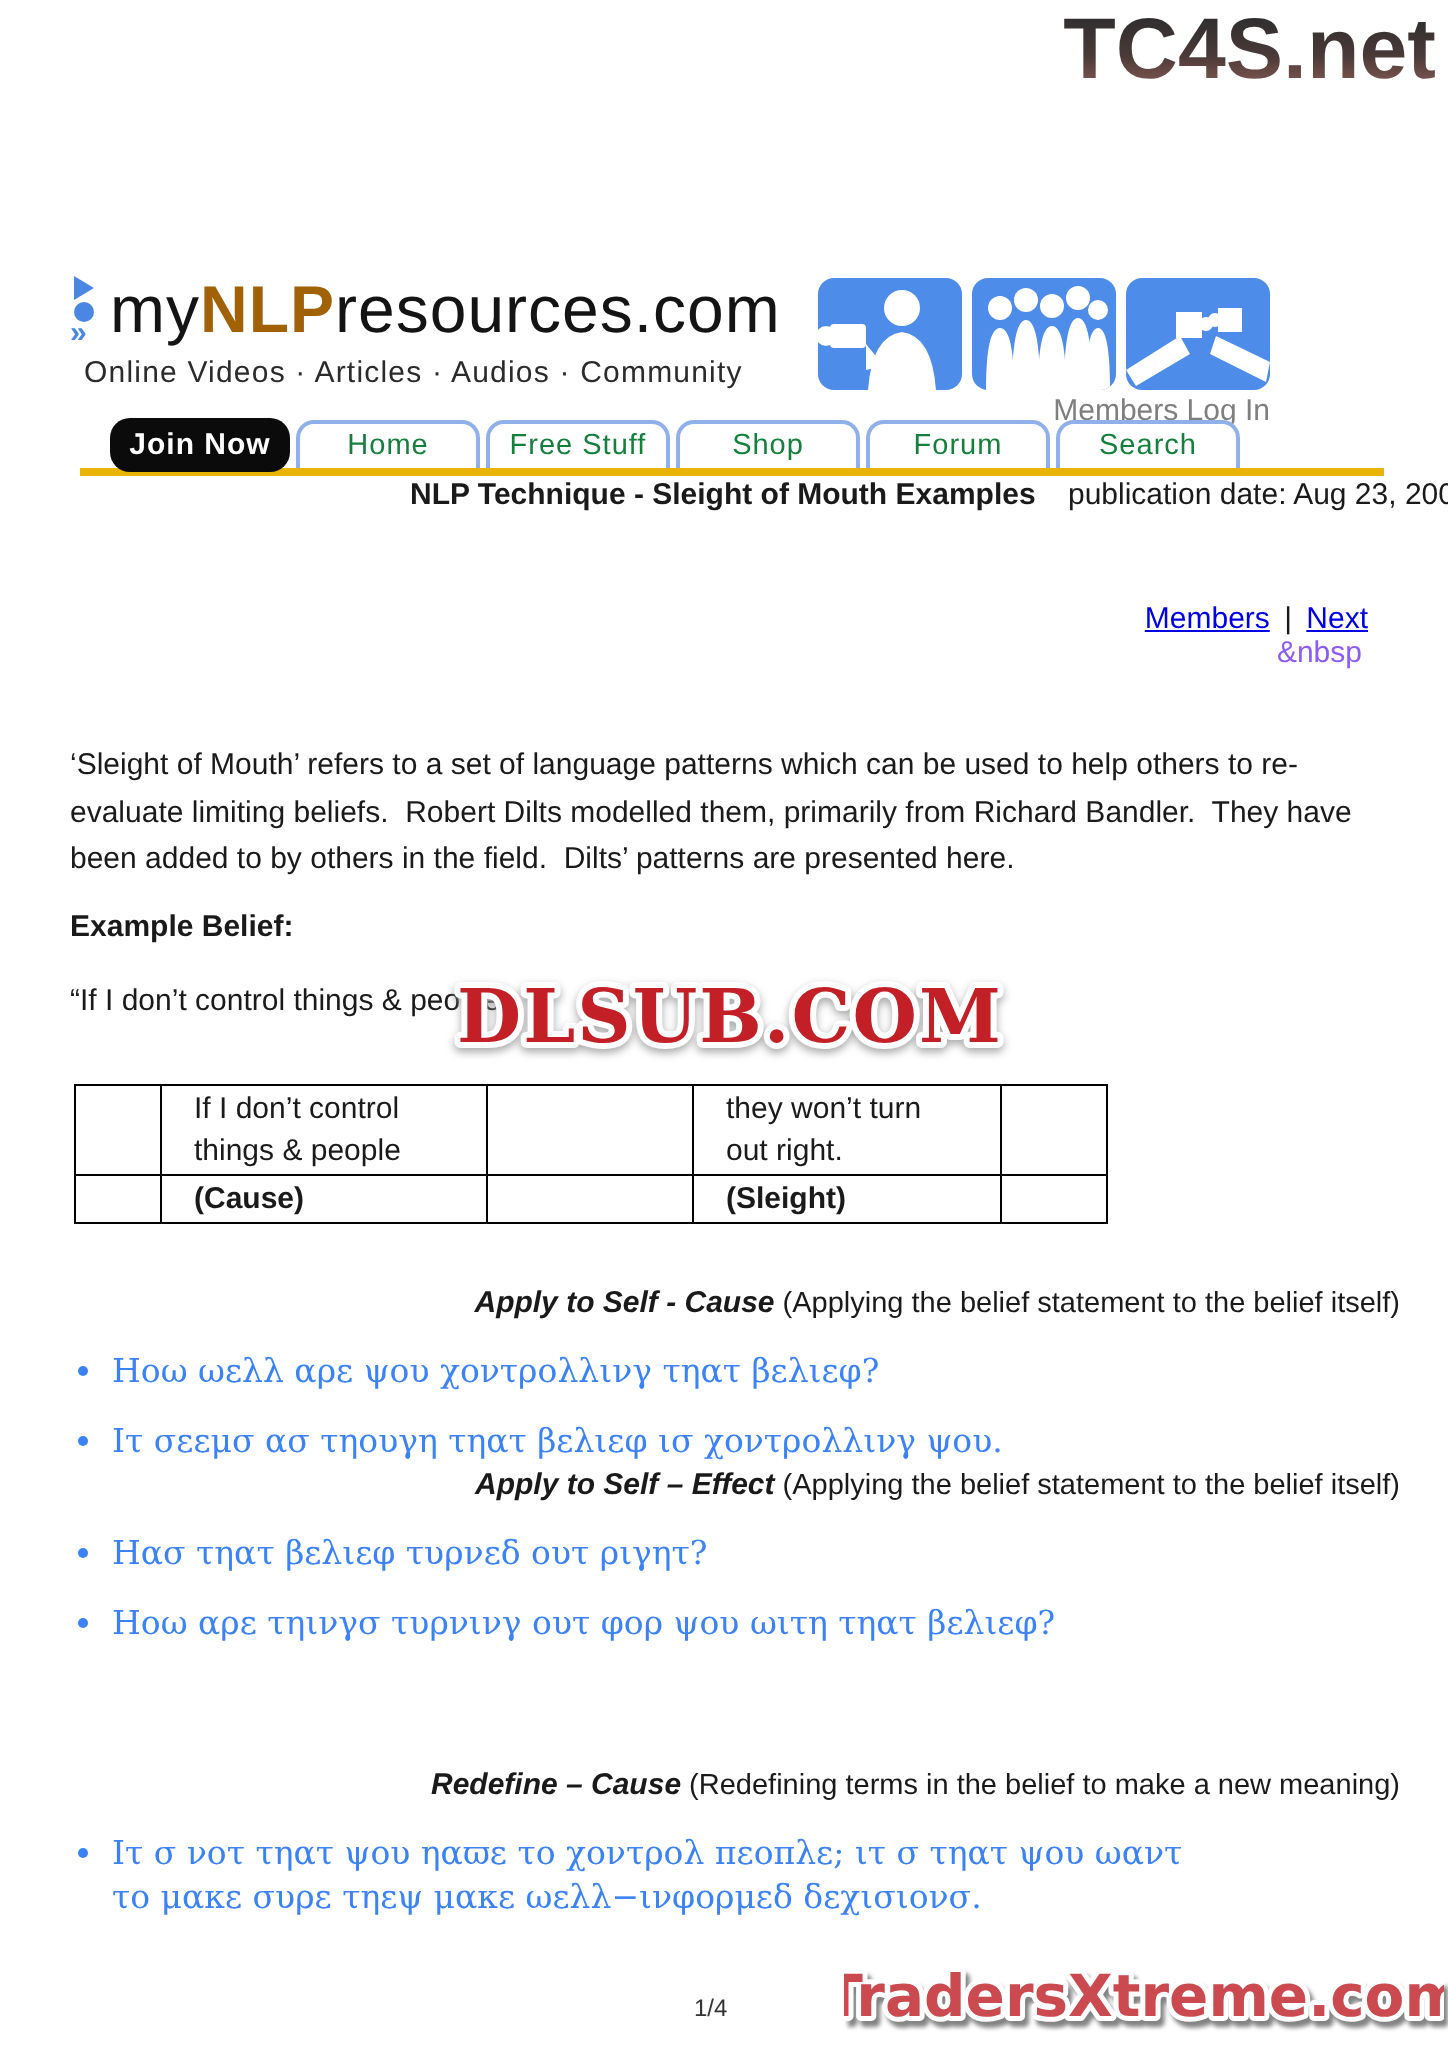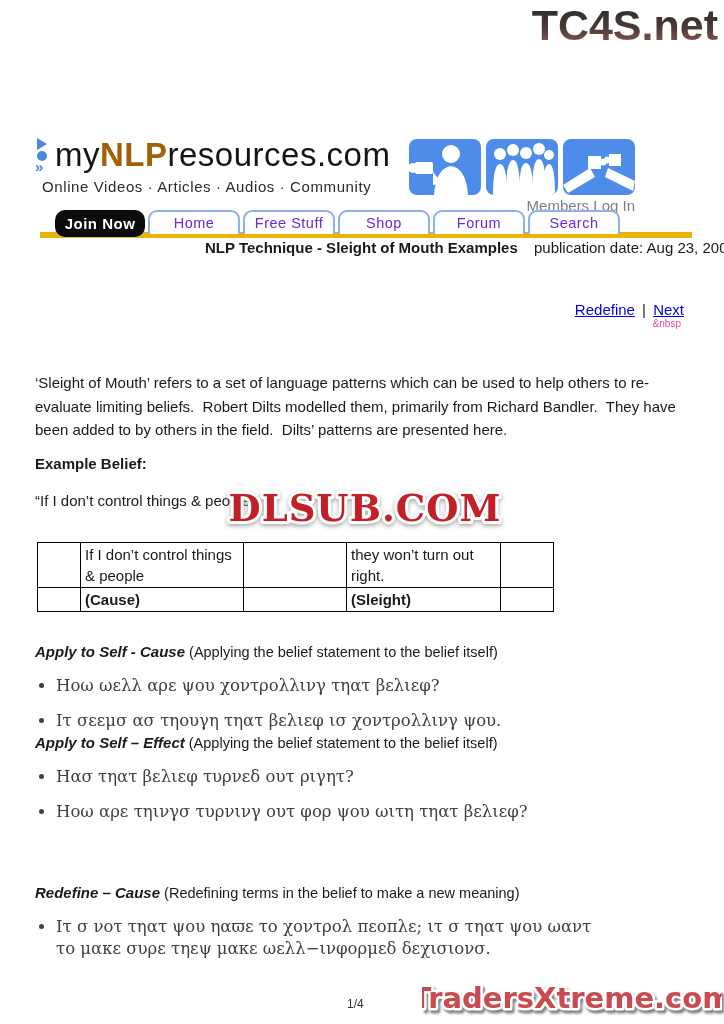--- a/index.html
+++ b/index.html
@@ -33,45 +33,45 @@
   .tagline { top: 178px; left: 42px; font-size: 15px; letter-spacing: 0.6px; color: #2b2b2b; }
 
   
   .thumbs { top: 139px; right: 89px; display: flex; }
   .thumb { width: 72px; height: 56px; background: #4d8ce8; border-radius: 8px; margin-left: 5px; overflow: hidden; }
   .members { top: 197px; right: 89px; font-size: 15px; color: #7f7f7f; }
 
   
   .nav-wrap {
     top: 210px; left: 40px; width: 652px; height: 28px;
-    border-bottom: 6px solid #eab308;
-    display: flex; align-items: flex-start; padding-left: 15px; box-sizing: border-box;
+    border-bottom: 4px solid #eab308;
+    display: flex; align-items: flex-end; padding-left: 15px; box-sizing: border-box;
   }
   .join-btn {
     width: 90px; height: 27px; background: #0b0b0b; border-radius: 10px;
     color: #fff; font-weight: bold; font-size: 15px; letter-spacing: 0.5px;
     display: flex; align-items: center; justify-content: center; margin-bottom: -2px; cursor: pointer;
   }
   .tab {
     width: 92px; height: 24px; background: #fff;
     border: 2px solid #8fb0ea; border-bottom: none; border-radius: 9px 9px 0 0;
-    color: #6d28d9; font-size: 14.5px; letter-spacing: 0.5px;
+    color: #15803d; font-size: 14.5px; letter-spacing: 0.5px;
     display: flex; align-items: center; justify-content: center; margin-left: 3px; cursor: pointer;
     box-sizing: border-box;
   }
 
   
   .title-row { top: 239px; left: 205px; white-space: nowrap; font-size: 15px; }
   .title-row .t { font-weight: bold; margin-top: 48px; }
   .title-row .d { margin-left: 12px; }
 
   .prevnext { top: 301px; right: 40px; font-size: 15px; }
   .prevnext a { color: #0000e6; text-decoration: underline; cursor: pointer; }
   .prevnext .sep { color: #1a1a1a; margin: 0 3px; }
-  .nbsp-lit { top: 318px; right: 43px; font-size: 10px; color: #ec4899; }
+  .nbsp-lit { top: 318px; right: 43px; font-size: 15px; color: #8b5cf6; }
 
   .intro { top: 371px; left: 35px; width: 658px; font-size: 15px; line-height: 23.5px; white-space: pre-wrap; }
 
   .ex-head { top: 455px; left: 35px; font-size: 15px; font-weight: bold; }
   .ex-quote { top: 492px; left: 35px; font-size: 15px; }
 
   
   .dlsub-wrap { top: 483px; left: 220px; filter: drop-shadow(0 2px 2px rgba(140,140,140,0.75)); }
   .dlsub-text {
     font-family: "DejaVu Serif", serif; font-weight: bold; font-size: 37px; letter-spacing: 1px;
@@ -80,34 +80,34 @@
   .traders-wrap { top: 976px; right: 2px; filter: drop-shadow(2px 3px 1px rgba(100,100,100,0.8)); }
   .traders-text {
     font-family: "DejaVu Sans", sans-serif; font-weight: bold; font-size: 29px; letter-spacing: 0px;
     fill: #ca4a4f; stroke: #ffffff; stroke-width: 5px; paint-order: stroke; stroke-linejoin: round;
   }
 
   
   .belief-table { top: 542px; left: 37px; border-collapse: collapse; table-layout: fixed; }
   .belief-table td {
     border: 1.5px solid #000; font-size: 15px; line-height: 21px;
-    padding: 1px 4px; vertical-align: top; overflow: hidden;
+    padding: 1px 16px; vertical-align: top; overflow: hidden;
   }
   .belief-table tr.r1 td { height: 42px; }
   .belief-table tr.r2 td { height: 19px; font-weight: bold; }
 
   
   .section { left: 35px; width: 665px; }
-  .sec-head { font-size: 15px; }
+  .sec-head { font-size: 15px; text-align: right; }
   .sec-head b { font-weight: bold; font-style: italic; }
   .sec-head .note { font-size: 14.5px; }
   .section ul { margin: 15px 0 0 0; padding-left: 21px; }
   .section li {
     font-family: "DejaVu Serif", serif; font-size: 16.5px; line-height: 22px;
-    margin-bottom: 13px; color: #404040;
+    margin-bottom: 13px; color: #3b82f6;
   }
   .s2 li { width: 545px; }
 
   .page-num { top: 997px; left: 347px; font-size: 12px; color: #333; }
 </style>
 </head>
 <body>
 
 <div class="abs tc4s">TC4S.net</div>
 
@@ -166,21 +166,21 @@
   <div class="tab">Forum</div>
   <div class="tab">Search</div>
 </div>
 
 <div class="abs title-row">
   <span class="t">NLP Technique - Sleight of Mouth Examples</span>
   <span class="d">publication date: Aug 23, 2007</span>
 </div>
 
 <div class="abs prevnext">
-  <a>Redefine</a>
+  <a>Members</a>
   <span class="sep">|</span>
   <a>Next</a>
 </div>
 <div class="abs nbsp-lit">&amp;nbsp</div>
 
 <div class="abs intro">‘Sleight of Mouth’ refers to a set of language patterns which can be used to help others to re-evaluate limiting beliefs.  Robert Dilts modelled them, primarily from Richard Bandler.  They have been added to by others in the field.  Dilts’ patterns are presented here.</div>
 
 <div class="abs ex-head">Example Belief:</div>
 <div class="abs ex-quote">“If I don’t control things &amp; people</div>
 

